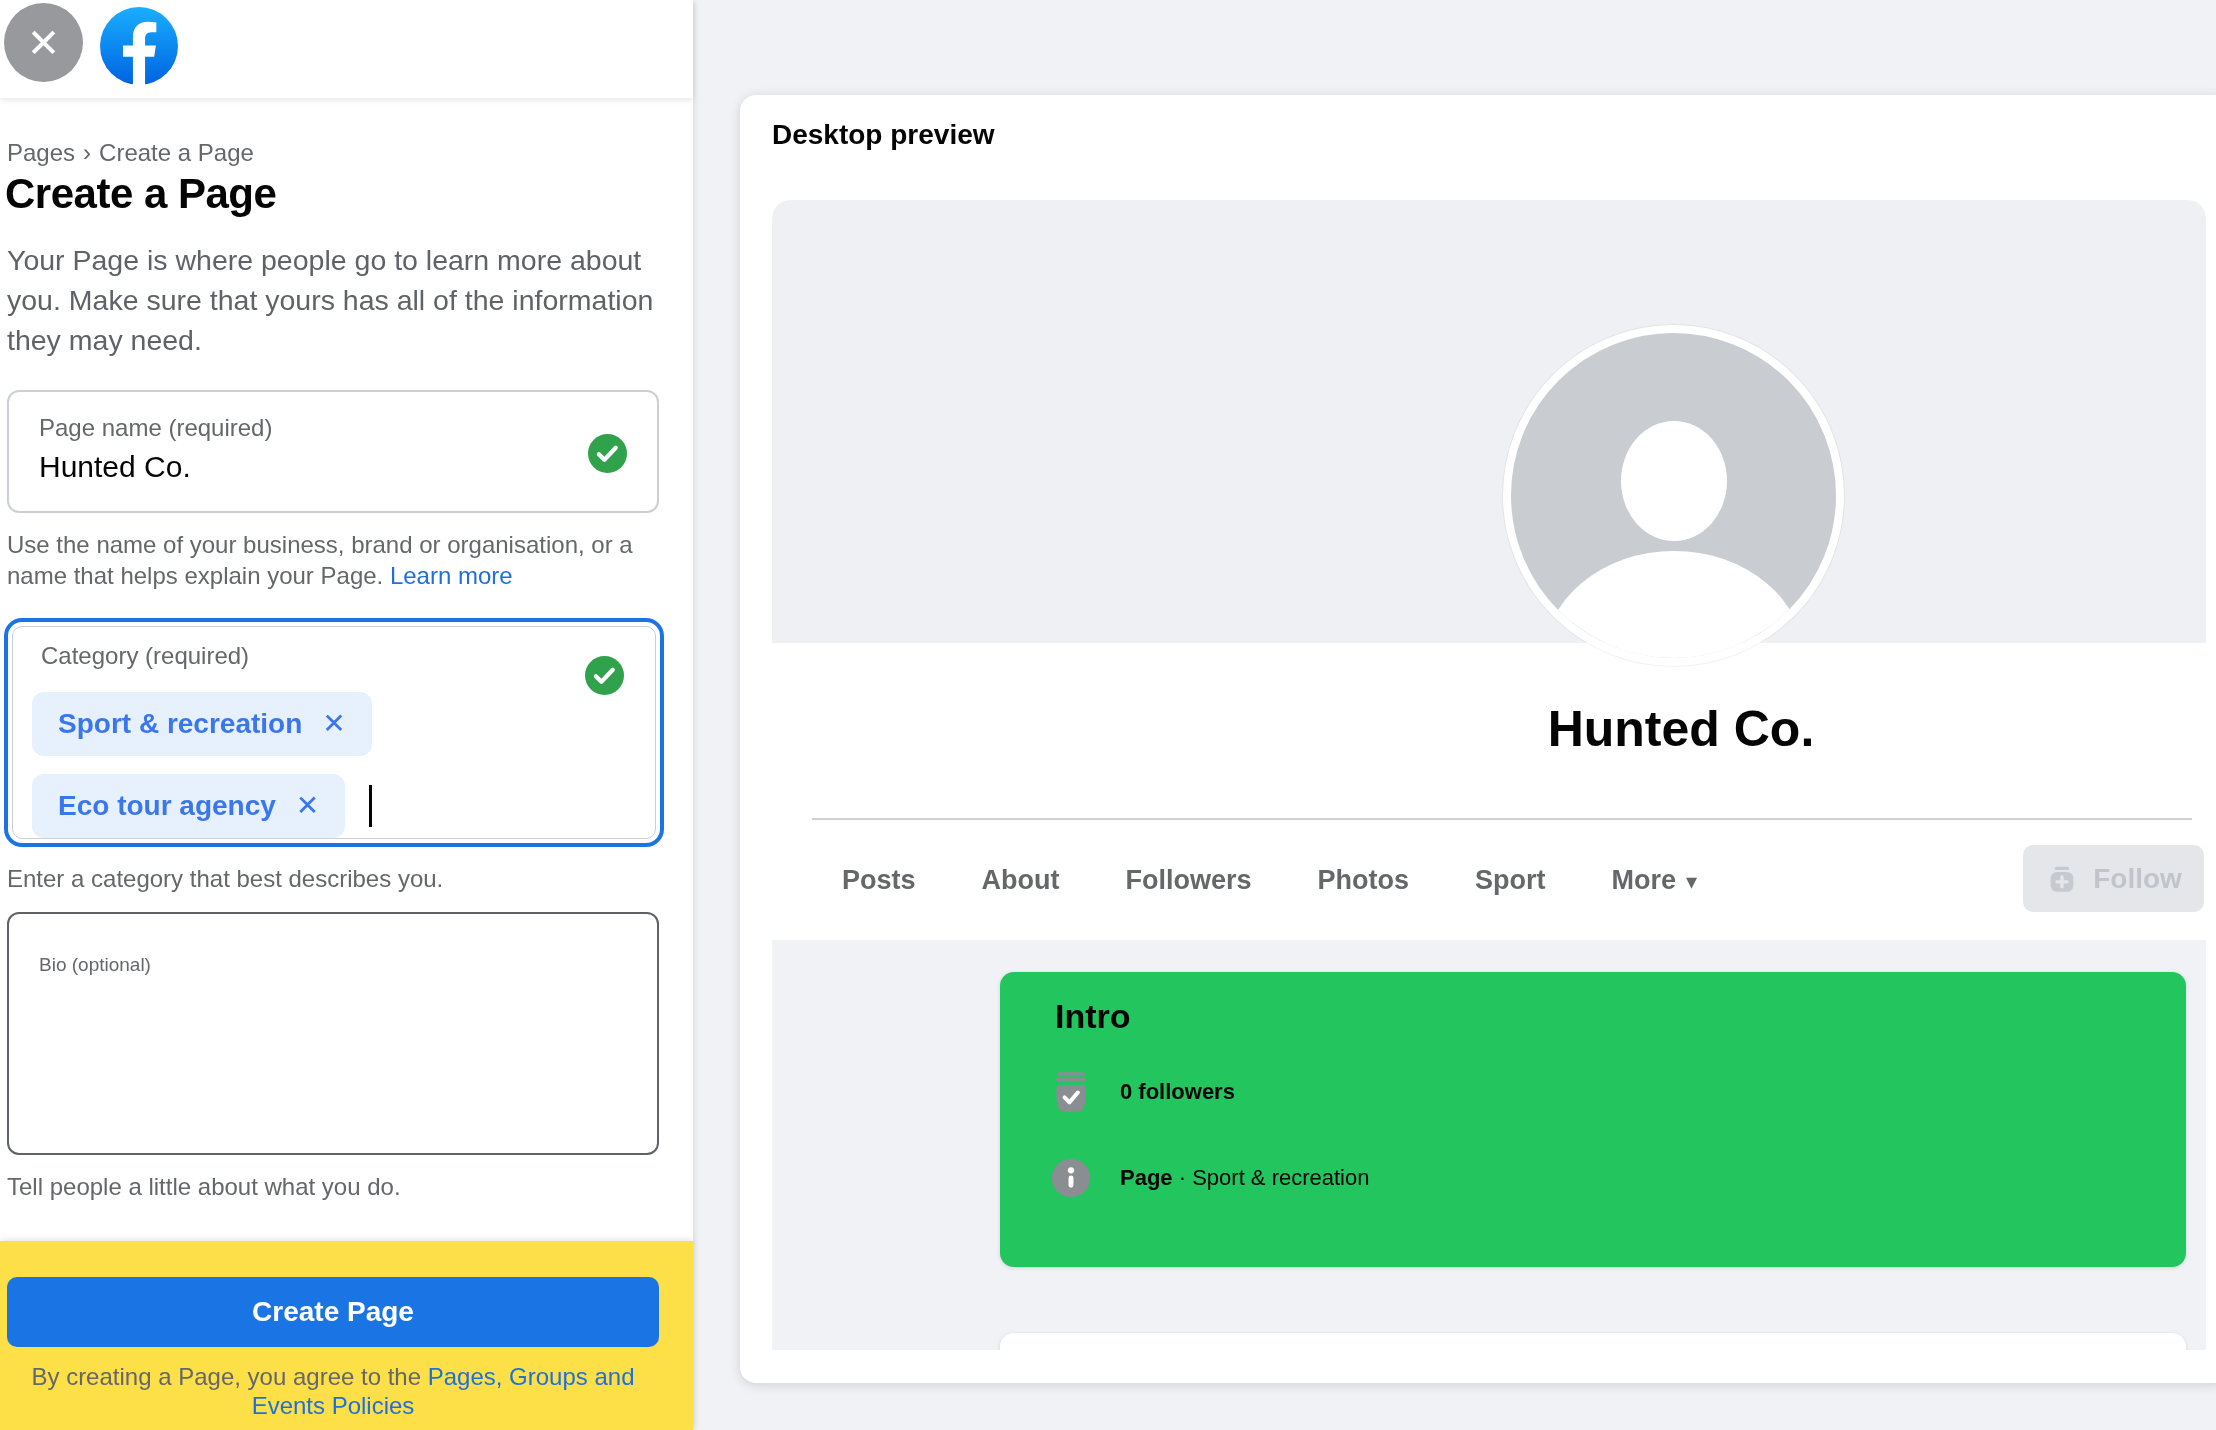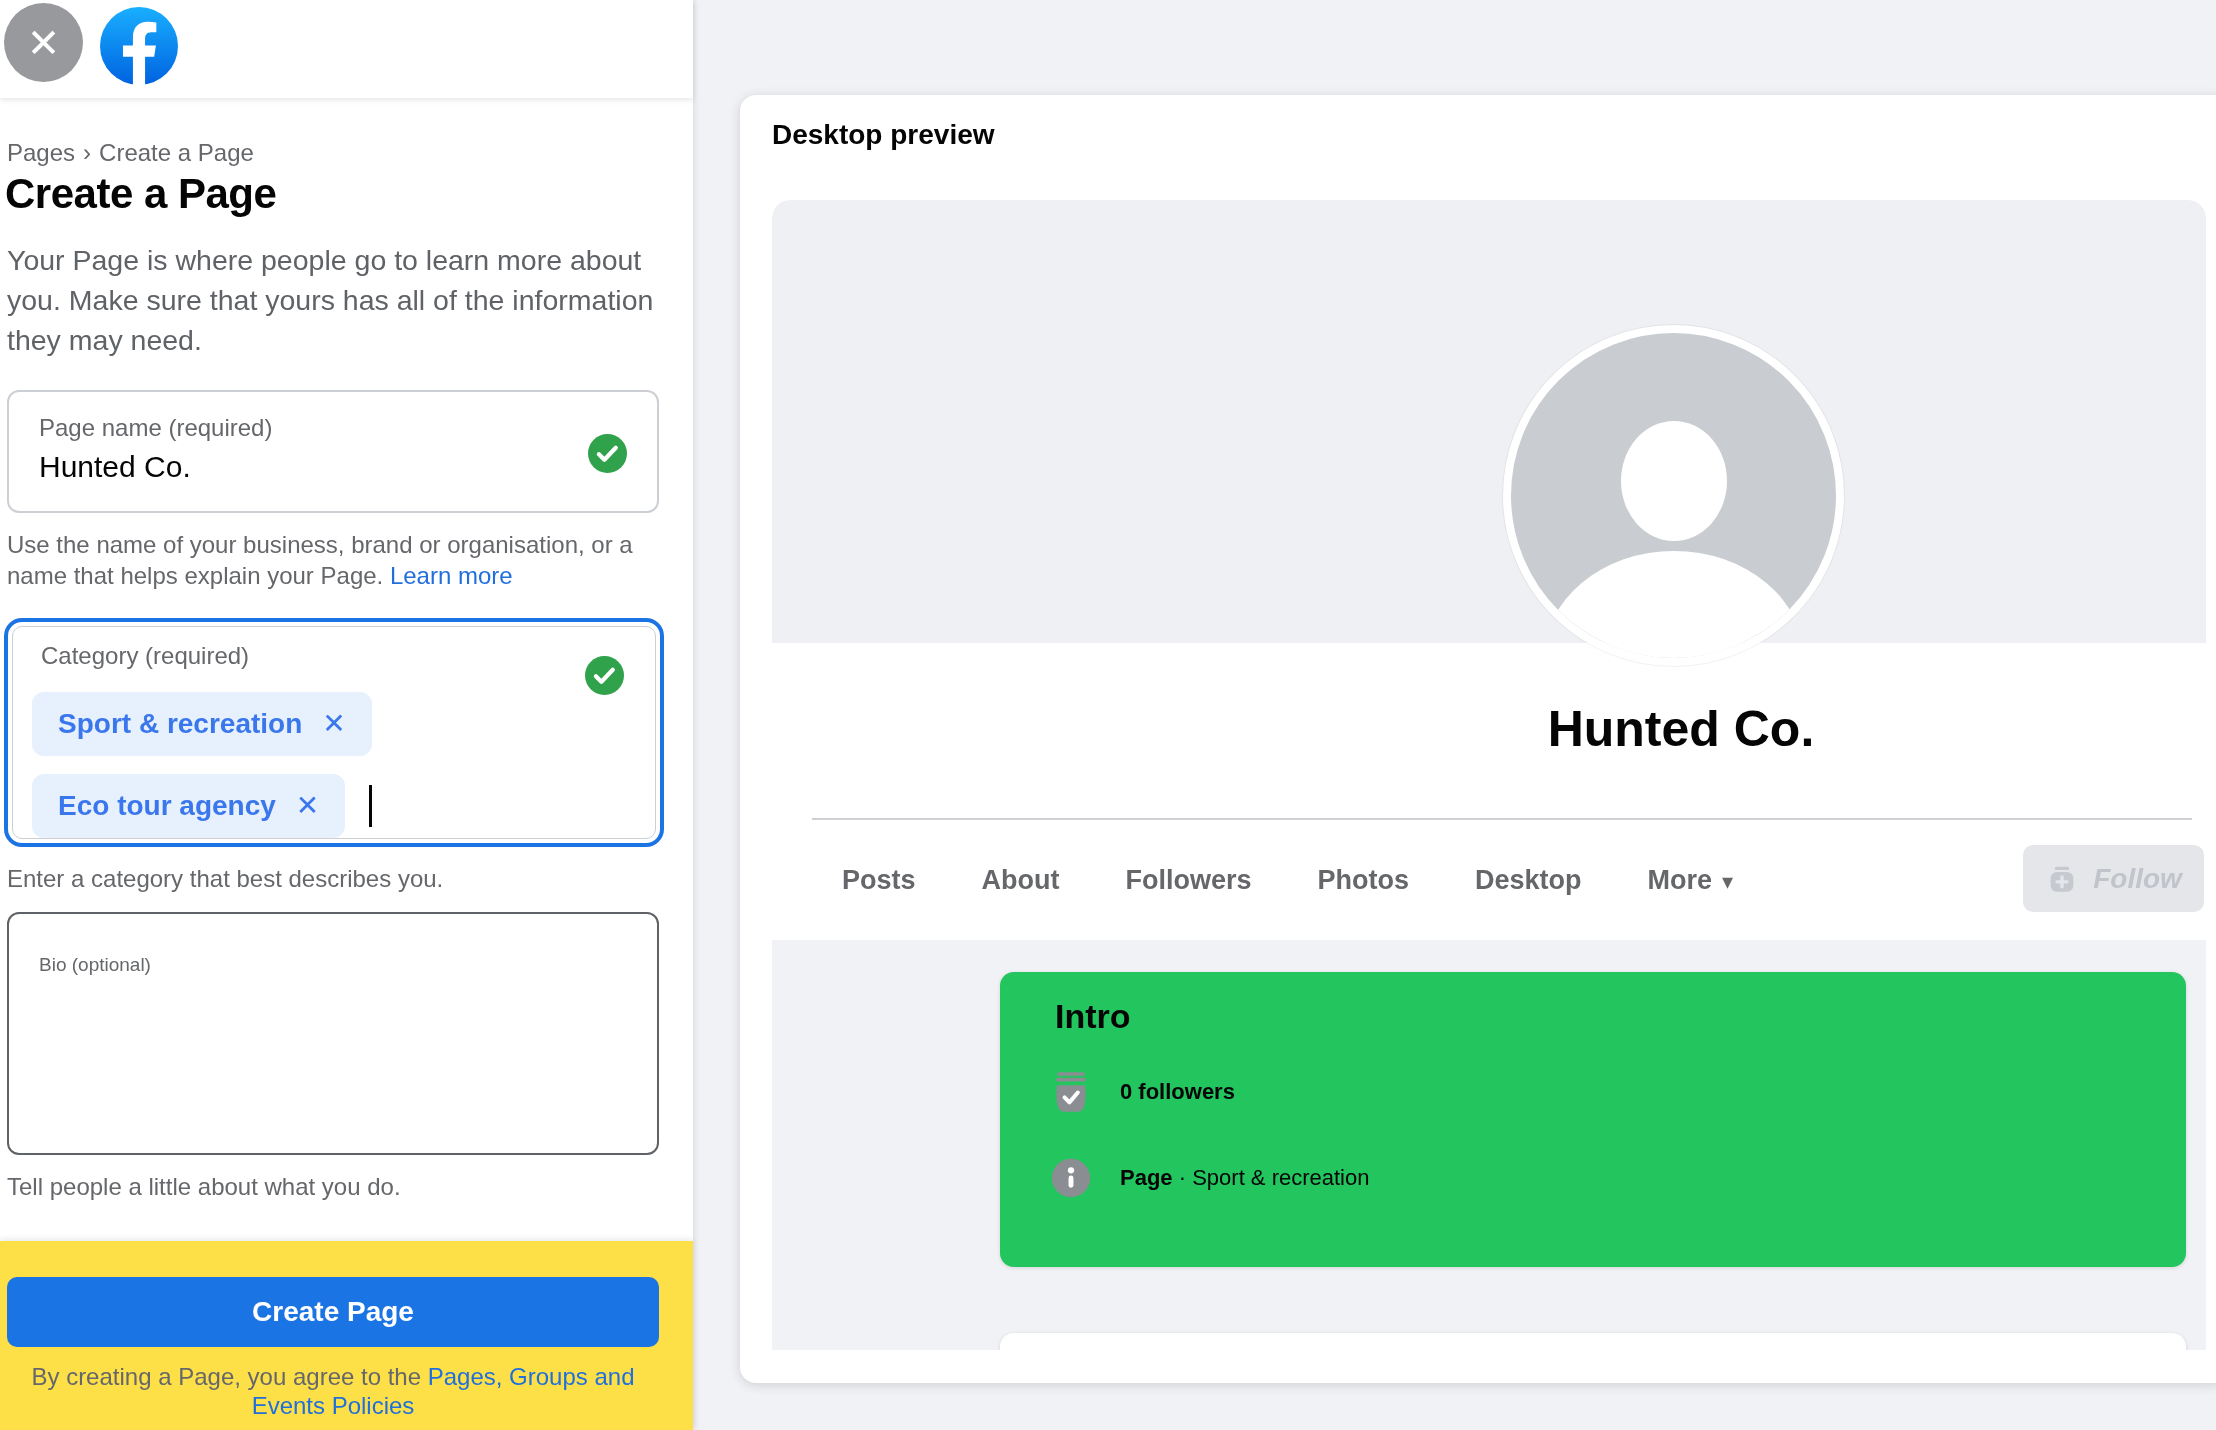--- a/index.html
+++ b/index.html
@@ -79,21 +79,21 @@
     width:262px;height:220px;border-radius:50%;background:#fff;}
   .pv-title{position:absolute;left:909px;top:500px;transform:translateX(-50%);
     font-size:50px;font-weight:700;color:var(--text-primary);white-space:nowrap;}
   .tab-divider{position:absolute;left:40px;right:14px;top:618px;height:2px;background:var(--divider);}
   .tabs-bar{position:absolute;left:0;right:0;top:620px;height:120px;display:flex;align-items:center;
     padding-left:70px;gap:66px;}
   .tab{font-size:27px;font-weight:700;color:var(--text-secondary);cursor:pointer;white-space:nowrap;}
   .tab .caret{font-size:22px;margin-left:10px;}
   .follow-btn{position:absolute;right:2px;top:645px;width:181px;height:67px;border:none;border-radius:10px;
     background:var(--follow-bg);color:var(--follow-text);font-size:28px;font-weight:700;font-family:inherit;
-    display:flex;align-items:center;justify-content:center;gap:14px;cursor:default;font-style:italic;}
+    display:flex;align-items:center;justify-content:center;gap:14px;cursor:default;}
   .pv-body{position:absolute;left:0;right:0;top:740px;height:410px;background:var(--page-bg);}
   .intro-card{position:absolute;left:228px;top:32px;width:1186px;height:295px;background:#22c55e;
     border-radius:14px;box-shadow:0 1px 4px rgba(0,0,0,.12);}
   .intro-h{position:absolute;left:55px;top:25px;font-size:34px;font-weight:700;color:var(--text-primary);}
   .intro-row{position:absolute;left:50px;display:flex;align-items:center;gap:28px;}
   .row-followers{top:98px;}
   .row-pagetype{top:185px;}
   .intro-text{font-size:22px;color:var(--text-primary);}
   .bold{font-weight:700;}
   .card2{position:absolute;left:228px;top:393px;width:1186px;height:60px;background:#fff;
@@ -196,21 +196,21 @@
     </div>
 
     <div class="pv-title">Hunted Co.</div>
 
     <div class="tab-divider"></div>
     <div class="tabs-bar">
       <span class="tab">Posts</span>
       <span class="tab">About</span>
       <span class="tab">Followers</span>
       <span class="tab">Photos</span>
-      <span class="tab">Desktop</span>
+      <span class="tab">Sport</span>
       <span class="tab"><span>More</span><span class="caret">▾</span></span>
     </div>
 
     <button class="follow-btn">
       <span>
         <svg width="34" height="34" viewBox="0 0 24 24">
           <path d="M8 4.5h8" stroke="#c6cad0" stroke-width="2.2" stroke-linecap="round"></path>
           <rect x="4" y="7" width="16" height="14" rx="4.5" fill="#c6cad0"></rect>
           <path d="M12 10.5v7M8.5 14h7" stroke="#e4e6ea" stroke-width="2.4" stroke-linecap="round"></path>
         </svg>

